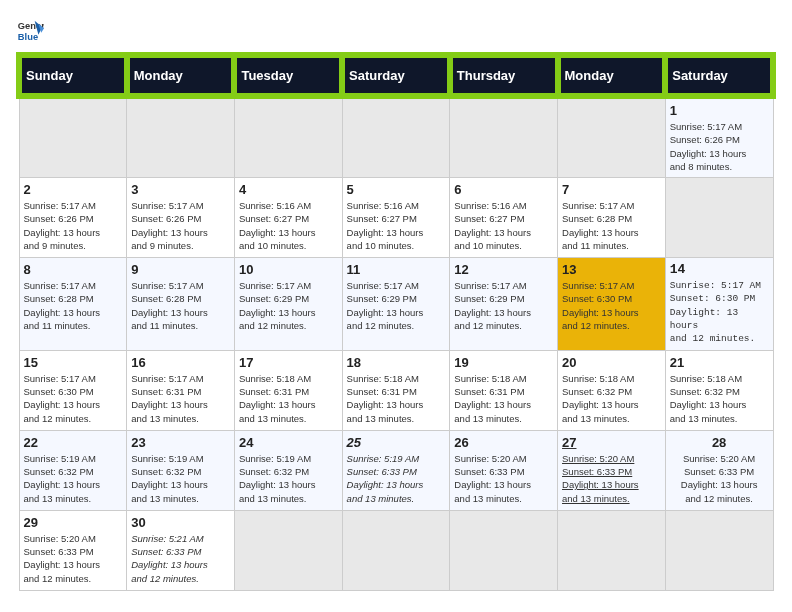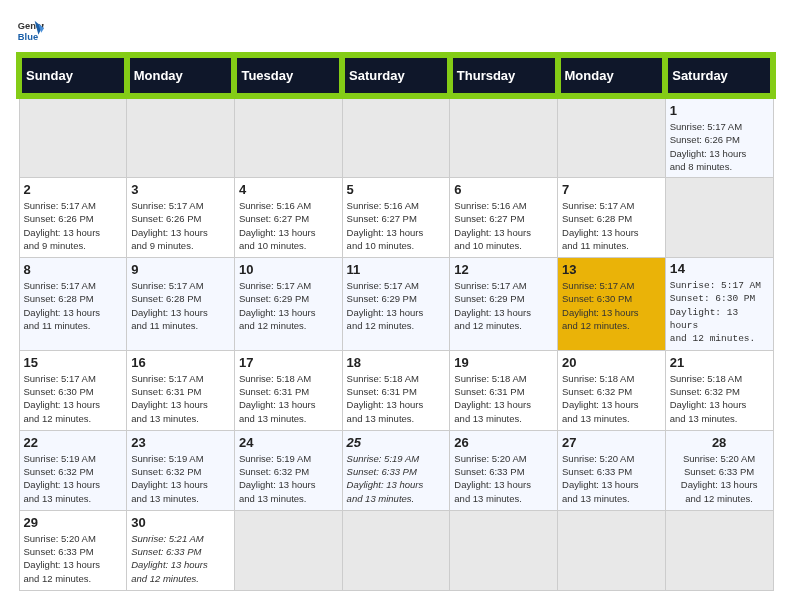--- a/index.html
+++ b/index.html
@@ -310,21 +310,21 @@
 Daylight: 13 hours
 and 13 minutes.</div>
         </td>
         <td style="background: rgb(245, 248, 255);">
           <span class="day-number">26</span>
           <div class="day-info" style="white-space: pre-line;">Sunrise: 5:20 AM
 Sunset: 6:33 PM
 Daylight: 13 hours
 and 13 minutes.</div>
         </td>
-        <td style="background: rgb(245, 248, 255);">
+        <td style="background: rgb(245, 248, 255); text-decoration: underline;">
           <span class="day-number">27</span>
           <div class="day-info" style="white-space: pre-line;">Sunrise: 5:20 AM
 Sunset: 6:33 PM
 Daylight: 13 hours
 and 13 minutes.</div>
         </td>
         <td style="background: rgb(245, 248, 255); text-align: center;">
           <span class="day-number">28</span>
           <div class="day-info" style="white-space: pre-line;">Sunrise: 5:20 AM
 Sunset: 6:33 PM

